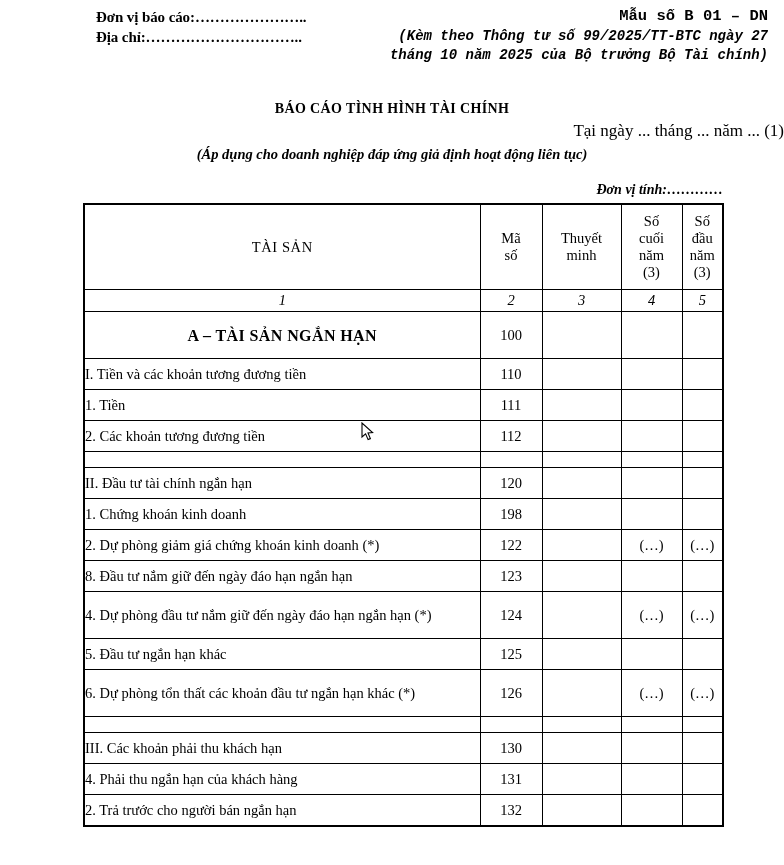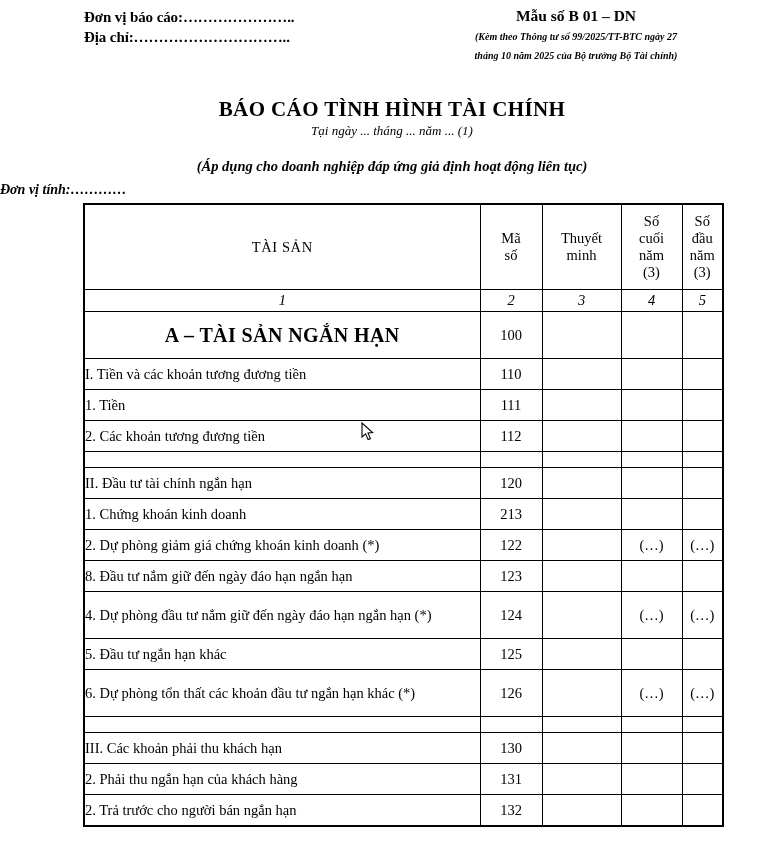--- a/index.html
+++ b/index.html
@@ -18,84 +18,86 @@
 
   
   .doc-header {
     position: absolute;
     left: 0; top: 0;
     width: 784px;
     height: 95px;
   }
   .hdr-left {
     position: absolute;
-    left: 84px; top: 7px;
+    left: 96px; top: 7px;
     font-size: 15px;
     font-weight: bold;
     line-height: 20px;
     letter-spacing: -0.1px;
     white-space: nowrap;
   }
   .hdr-left .line { display: block; }
 
   .hdr-right {
     position: absolute;
-    left: 376px; top: 6px;
+    left: 368px; top: 6px;
     width: 400px;
-    text-align: center;
+    text-align: right;
+    font-family: Liberation Mono, monospace;
   }
   .form-code {
     font-size: 15.5px;
     font-weight: bold;
     line-height: 20px;
     white-space: nowrap;
   }
   .form-circular {
-    font-size: 10px;
+    font-size: 14px;
     font-style: italic;
     font-weight: bold;
     line-height: 19px;
     margin-top: 1px;
   }
   .form-circular .line { display: block; white-space: nowrap; }
 
   
   .title-block {
     position: absolute;
     left: 0; top: 98px;
     width: 784px;
     text-align: center;
   }
   .main-title {
-    font-size: 21px;
+    font-size: 14px;
     font-weight: bold;
     letter-spacing: 0.4px;
     line-height: 22px;
     white-space: nowrap;
   }
   .sub-title {
-    font-size: 13px;
-    font-style: italic;
+    font-size: 17px;
     line-height: 21px;
     white-space: nowrap;
+    text-align: right;
   }
   .apply-note {
     font-size: 14.5px;
     font-style: italic;
     font-weight: bold;
     line-height: 22px;
-    margin-top: 14px;
+    margin-top: 2px;
     white-space: nowrap;
   }
 
   
   .unit-line {
     position: absolute;
     left: 0; top: 182px;
     width: 723px;
+    text-align: right;
     font-size: 14px;
     font-style: italic;
     font-weight: bold;
     white-space: nowrap;
   }
 
   
   .table-wrap {
     position: absolute;
     left: 83px;
@@ -160,21 +162,21 @@
     text-align: center;
   }
   .r-val {
     text-align: center;
   }
   .bold { font-weight: bold; }
 
   .row-section-a .r-name {
     text-align: center;
     font-weight: bold;
-    font-size: 20px;
+    font-size: 16px;
     letter-spacing: 0.4px;
   }
   .row-section-a td { height: 46px; }
   .row-heading .r-name { font-weight: normal; }
   .row-heading td { height: 30px; }
   .row-item td { height: 30px; }
   .row-item2 td { height: 46px; }
   .row-spacer td { height: 15px; }
 
   
@@ -291,21 +293,21 @@
         </tr>
         <tr class="row-heading">
           <td class="r-name">II. Đầu tư tài chính ngắn hạn</td>
           <td class="r-code bold">120</td>
           <td class="r-val"></td>
           <td class="r-val"></td>
           <td class="r-val"></td>
         </tr>
         <tr class="row-item">
           <td class="r-name">1. Chứng khoán kinh doanh</td>
-          <td class="r-code">213</td>
+          <td class="r-code">198</td>
           <td class="r-val"></td>
           <td class="r-val"></td>
           <td class="r-val"></td>
         </tr>
         <tr class="row-item">
           <td class="r-name">2. Dự phòng giảm giá chứng khoán kinh doanh (*)</td>
           <td class="r-code">122</td>
           <td class="r-val"></td>
           <td class="r-val">(…)</td>
           <td class="r-val">(…)</td>
@@ -346,21 +348,21 @@
           <td class="r-val"></td>
         </tr>
         <tr class="row-heading">
           <td class="r-name">III. Các khoản phải thu khách hạn</td>
           <td class="r-code bold">130</td>
           <td class="r-val"></td>
           <td class="r-val"></td>
           <td class="r-val"></td>
         </tr>
         <tr class="row-item">
-          <td class="r-name">2. Phải thu ngắn hạn của khách hàng</td>
+          <td class="r-name">4. Phải thu ngắn hạn của khách hàng</td>
           <td class="r-code">131</td>
           <td class="r-val"></td>
           <td class="r-val"></td>
           <td class="r-val"></td>
         </tr>
         <tr class="row-item">
           <td class="r-name">2. Trả trước cho người bán ngắn hạn</td>
           <td class="r-code">132</td>
           <td class="r-val"></td>
           <td class="r-val"></td>

